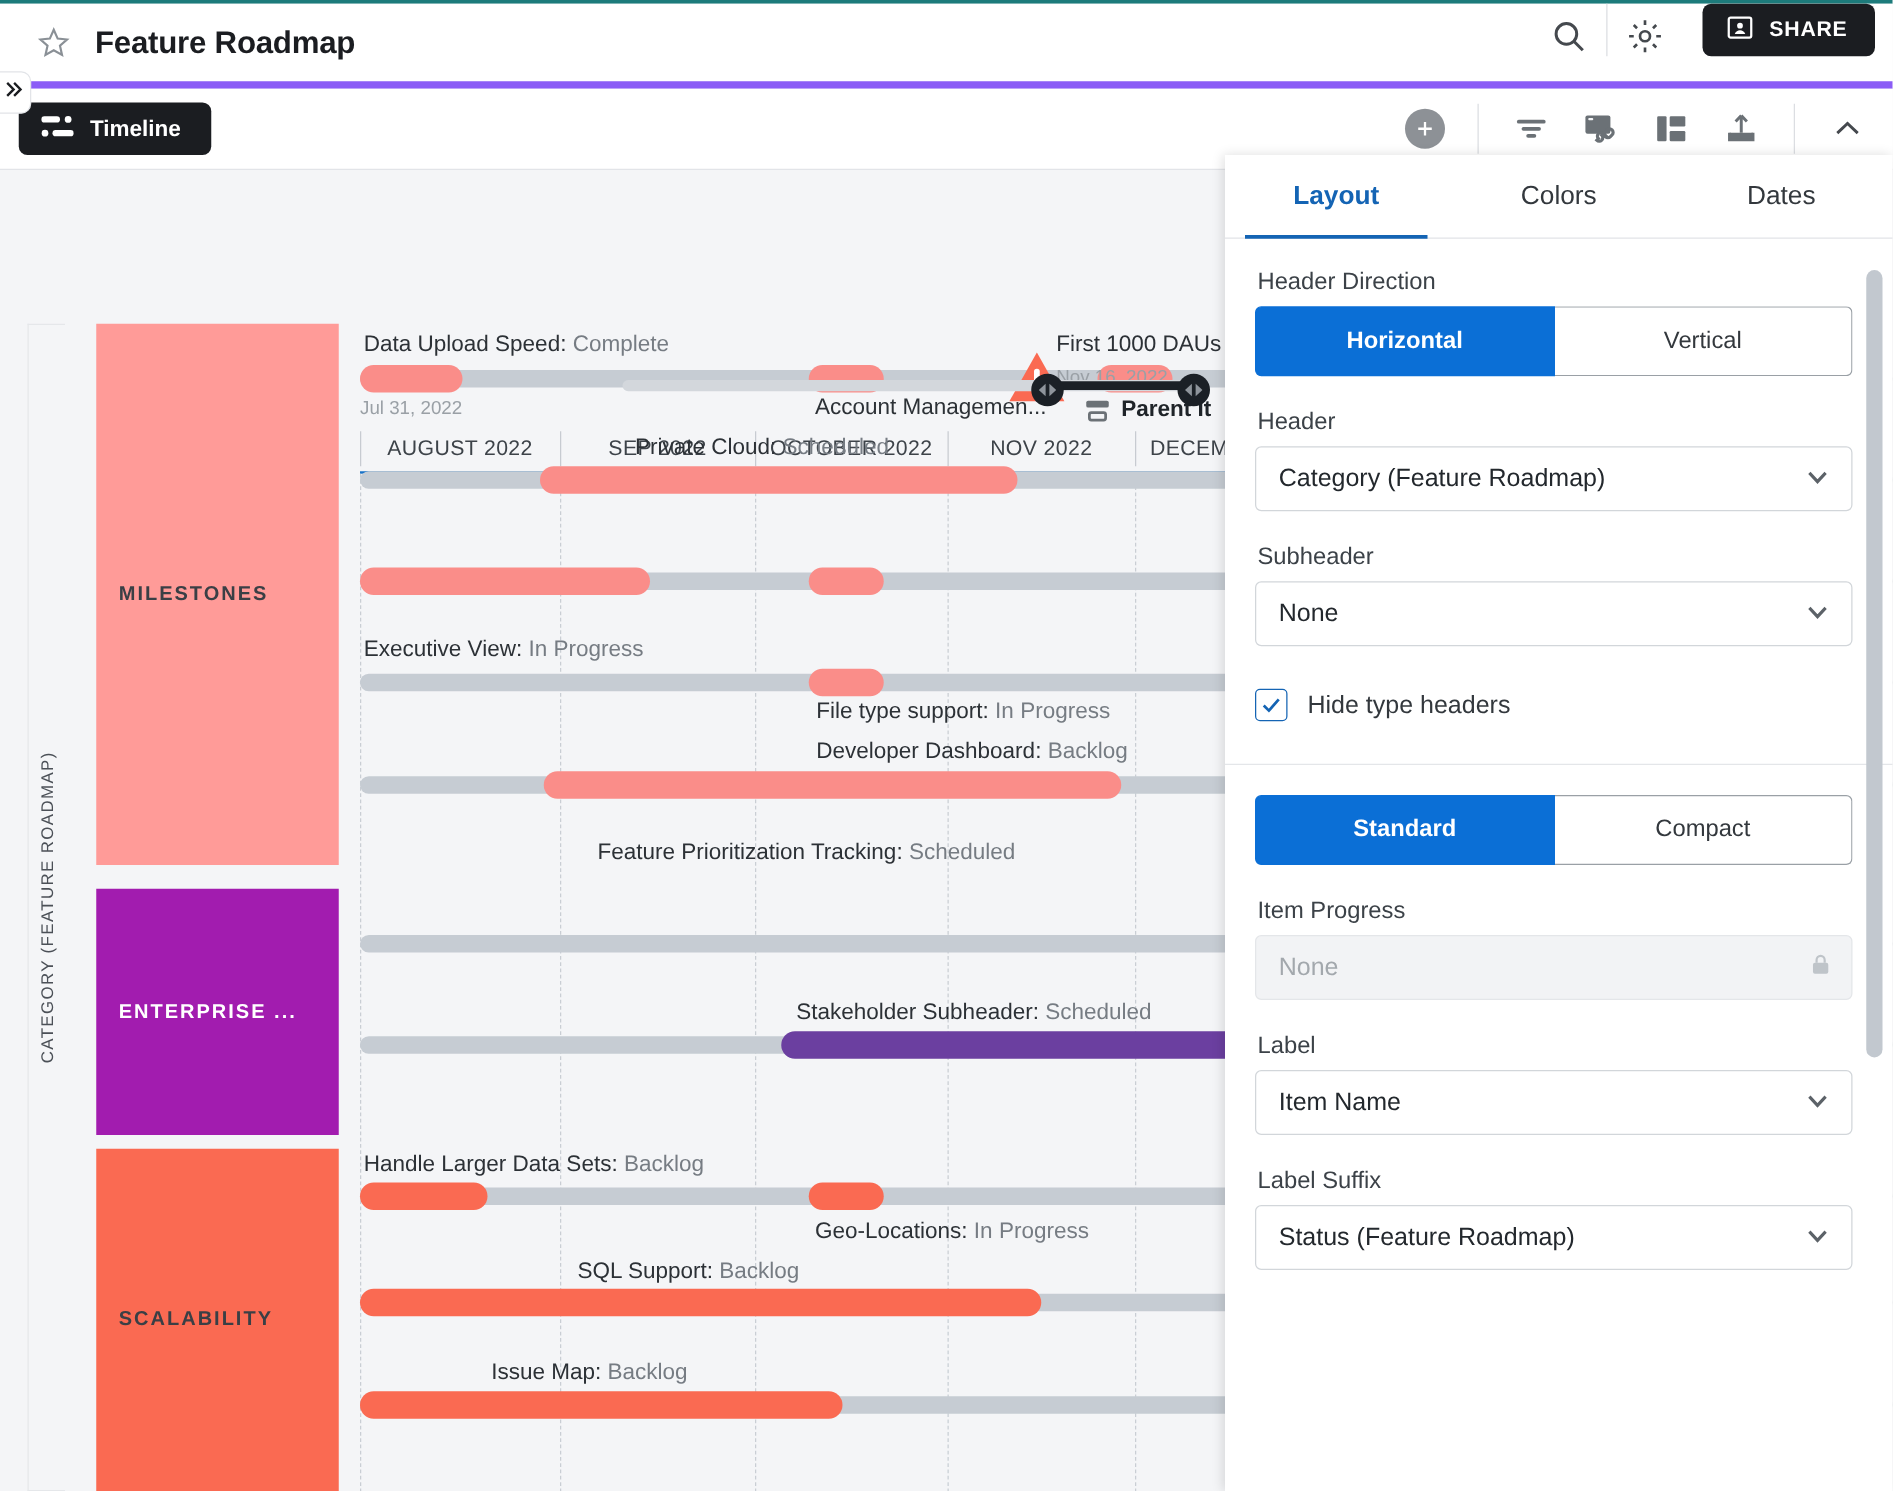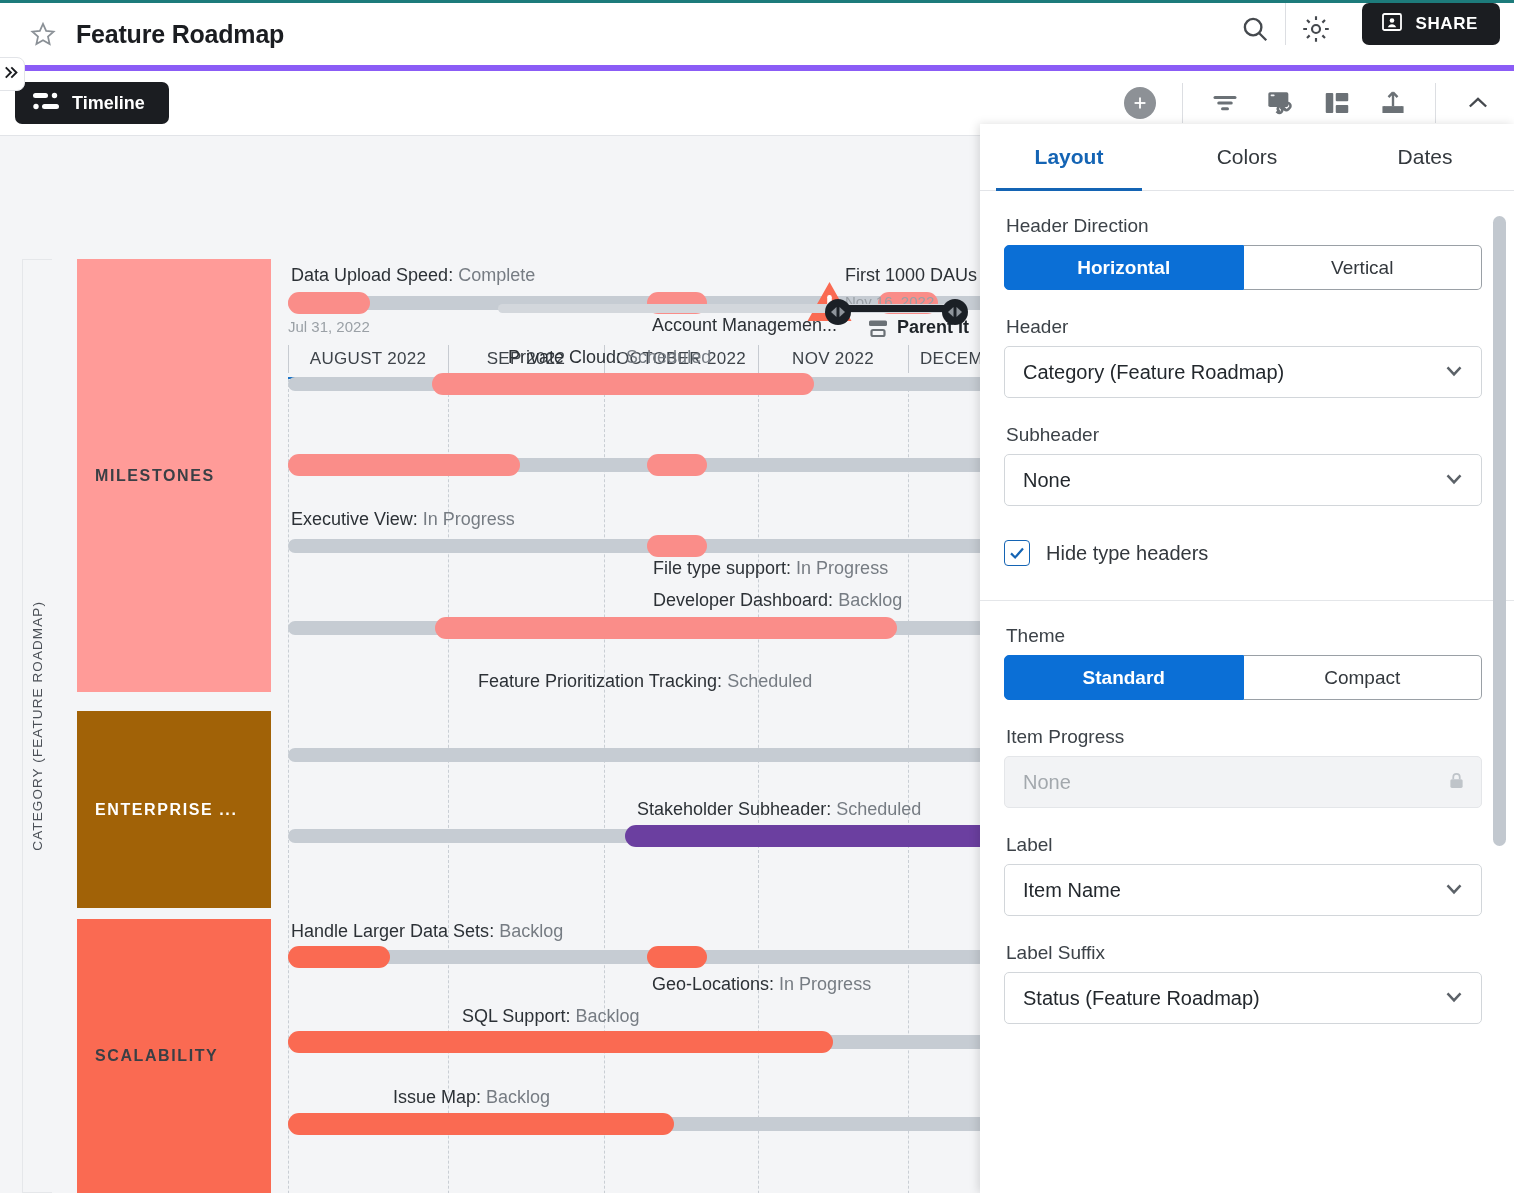--- a/index.html
+++ b/index.html
@@ -129,21 +129,21 @@
   .panel-tabs { display:flex; height:67px; border-bottom:1px solid #e2e4e8; }
   .panel-tab {
     flex:1; display:flex; align-items:center; justify-content:center;
     font-size:21px; color:#33383d; cursor:pointer; position:relative;
   }
   .panel-tab.active { color:#1464b4; font-weight:bold; }
   .panel-tab.active::after { content:""; position:absolute; left:16px; right:16px; bottom:-1px; height:3px; background:#1464b4; }
 
   .panel-body { position:absolute; top:67px; left:0; right:0; bottom:0; padding:24px 32px 0 24px; }
   .field-label { font-size:19px; color:#3c4248; margin:0 0 8px 2px; }
-  .seg { display:flex; height:45px; margin-bottom:26px; }
+  .seg { display:flex; height:56px; margin-bottom:26px; }
   .seg-opt {
     flex:1; display:flex; align-items:center; justify-content:center;
     font-size:19px; border:1px solid #9aa0a6; cursor:pointer; background:#fff; color:#33383d;
   }
   .seg-opt:first-child { border-radius:5px 0 0 5px; }
   .seg-opt:last-child { border-radius:0 5px 5px 0; border-left:none; }
   .seg-opt.sel { background:#0b6fd6; color:#fff; border-color:#0b6fd6; font-weight:bold; }
 
   .select {
     height:52px; border:1px solid #d2d6da; border-radius:5px; display:flex; align-items:center;
@@ -278,21 +278,21 @@
 <div class="canvas">
 
   <div class="cat-rail"></div>
   <div class="cat-rail-label">
     <span>CATEGORY (FEATURE ROADMAP)</span>
   </div>
 
   <div class="cat-block" style="top:123px;height:433px;background:#ff9b98;color:#3a3f45;">
     <span>MILESTONES</span>
   </div>
-  <div class="cat-block" style="top:575px;height:197px;background:#a16207;color:#ffffff;">
+  <div class="cat-block" style="top:575px;height:197px;background:#a21caf;color:#ffffff;">
     <span>ENTERPRISE ...</span>
   </div>
   <div class="cat-block" style="top:783px;height:274px;background:#fa6a52;color:#3a3f45;">
     <span>SCALABILITY</span>
   </div>
 
   <div class="ruler-date">Jul 31, 2022</div>
   <div class="ruler">
     <div class="month" style="width:160px">AUGUST 2022</div>
     <div class="month" style="width:156px">SEP 2022</div>
@@ -461,21 +461,20 @@
       <span class="cbox on">
         <svg width="18" height="18" viewBox="0 0 24 24" fill="none" stroke="#1464b4" stroke-width="2.9">
             <polyline points="4,12.5 9.5,18 20,6"></polyline>
           </svg>
       </span>
       <span class="ctext">Hide type headers</span>
     </div>
 
     <div class="divider"></div>
 
-    <div class="field-label">Theme</div>
     <div class="seg">
       <div class="seg-opt sel">Standard</div>
       <div class="seg-opt">Compact</div>
     </div>
 
     <div class="field-label">Item Progress</div>
     <div class="select disabled">
       <span class="val">None</span>
       <span class="chev">
         <svg width="21" height="21" viewBox="0 0 24 24" fill="#bfc4c9">

